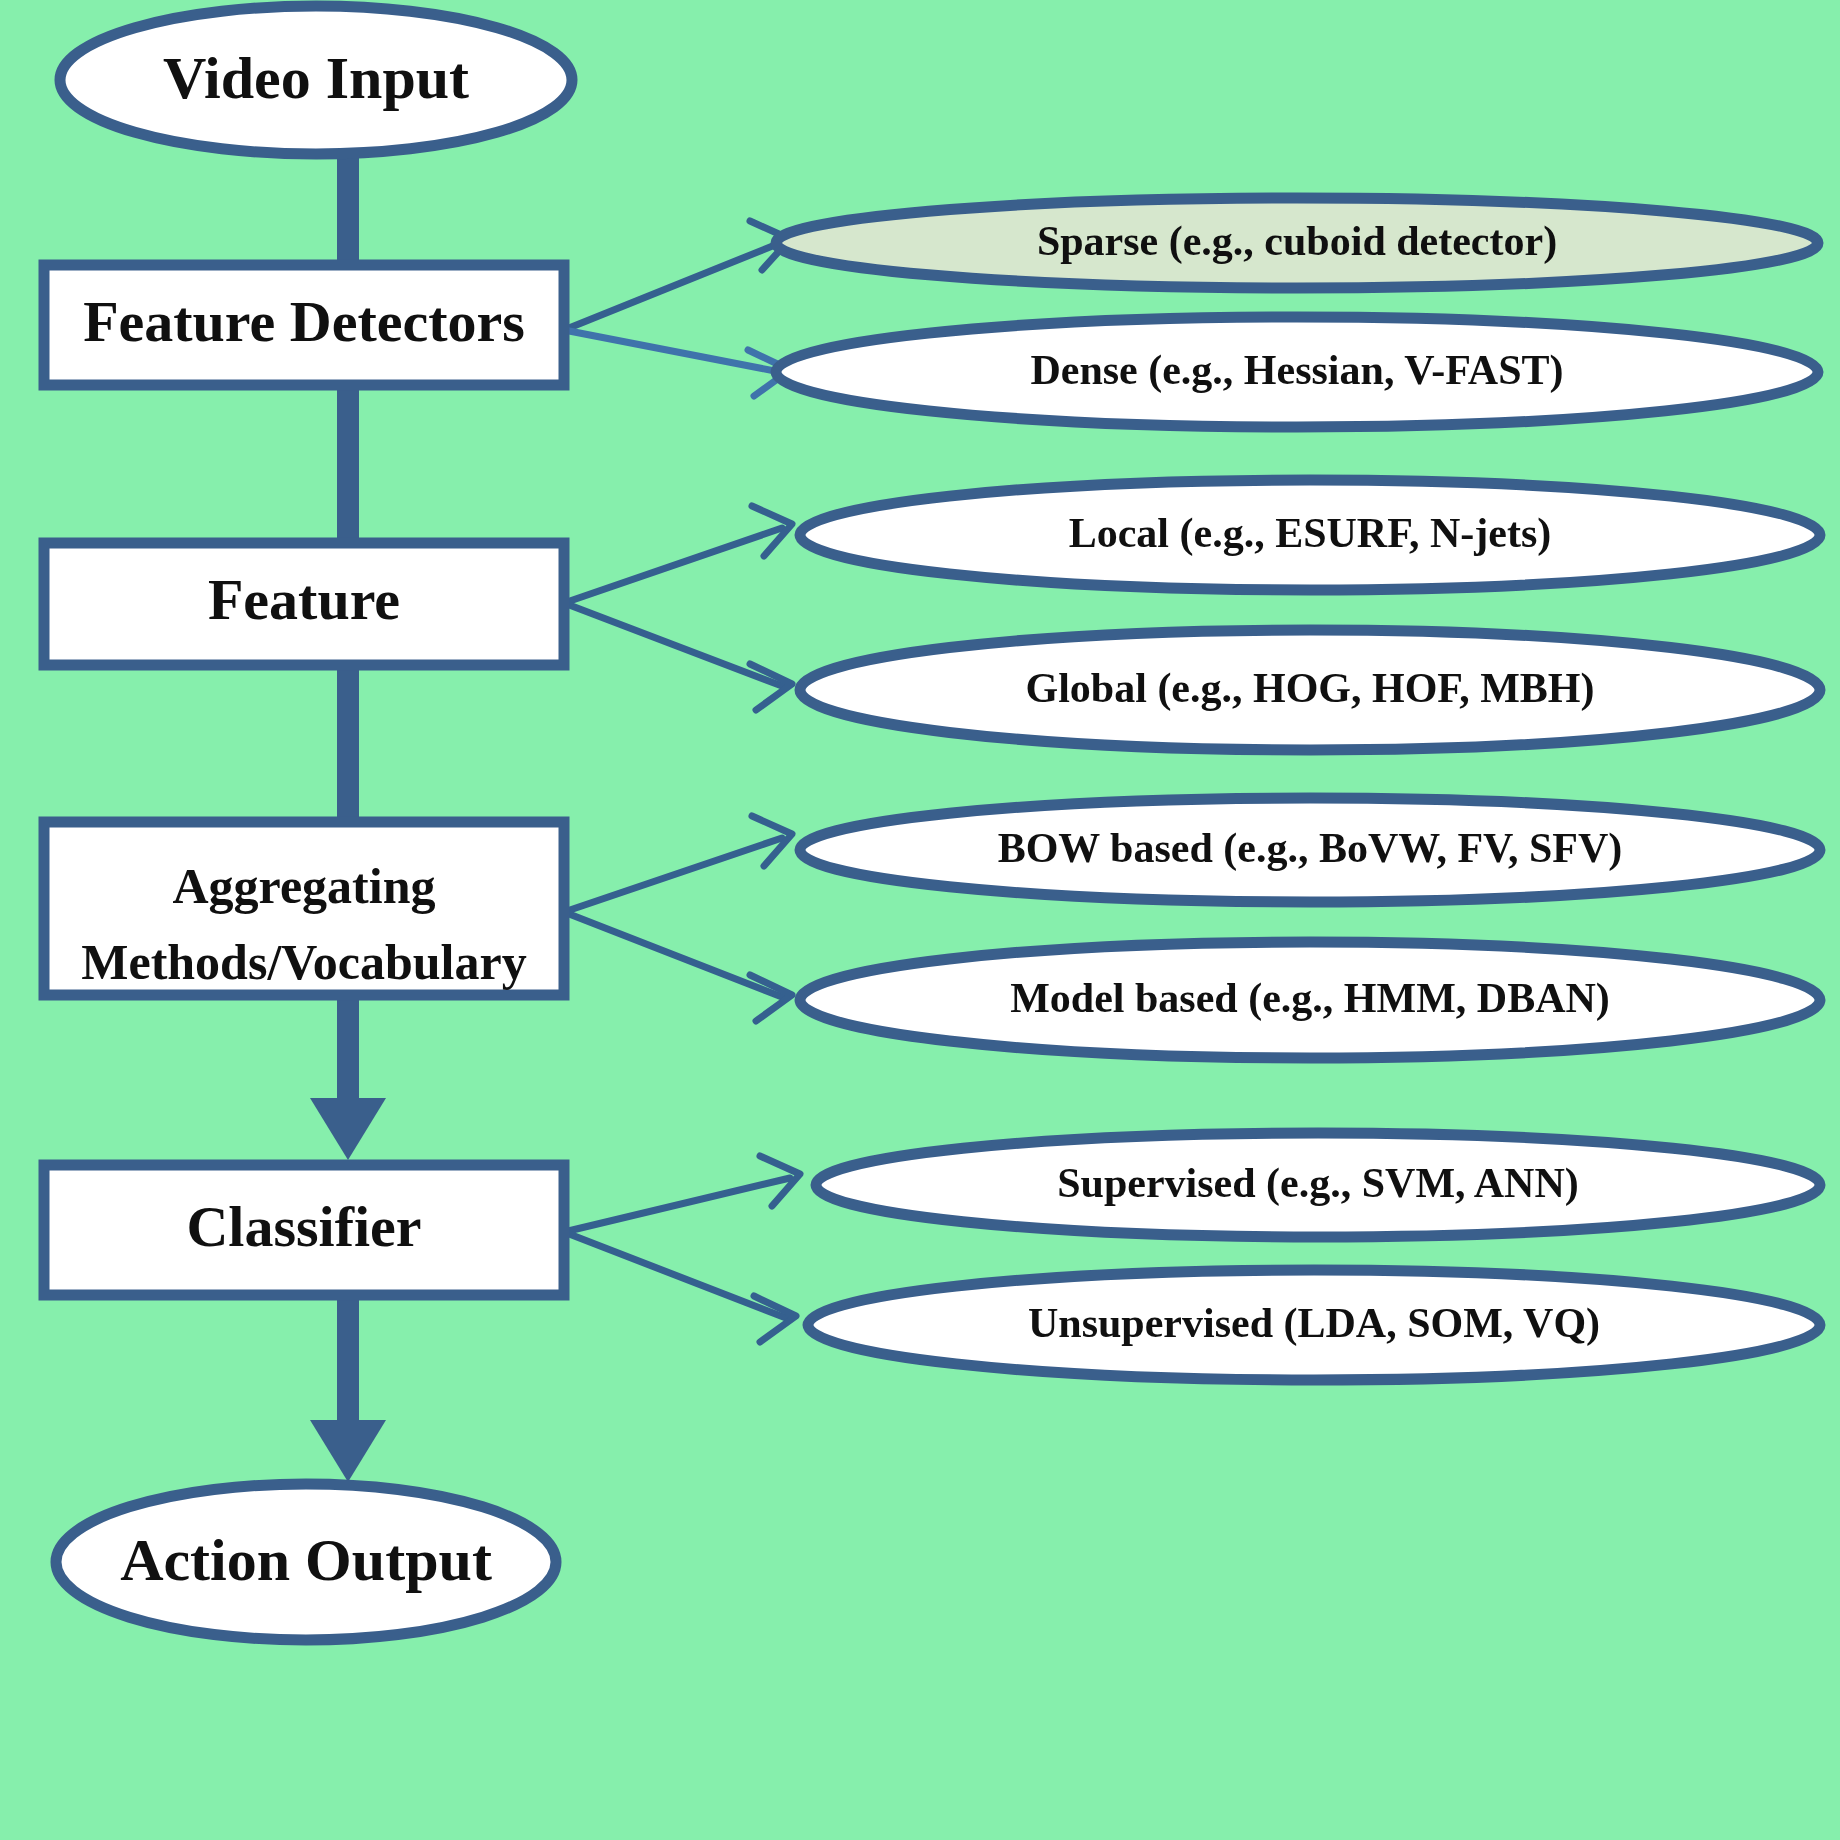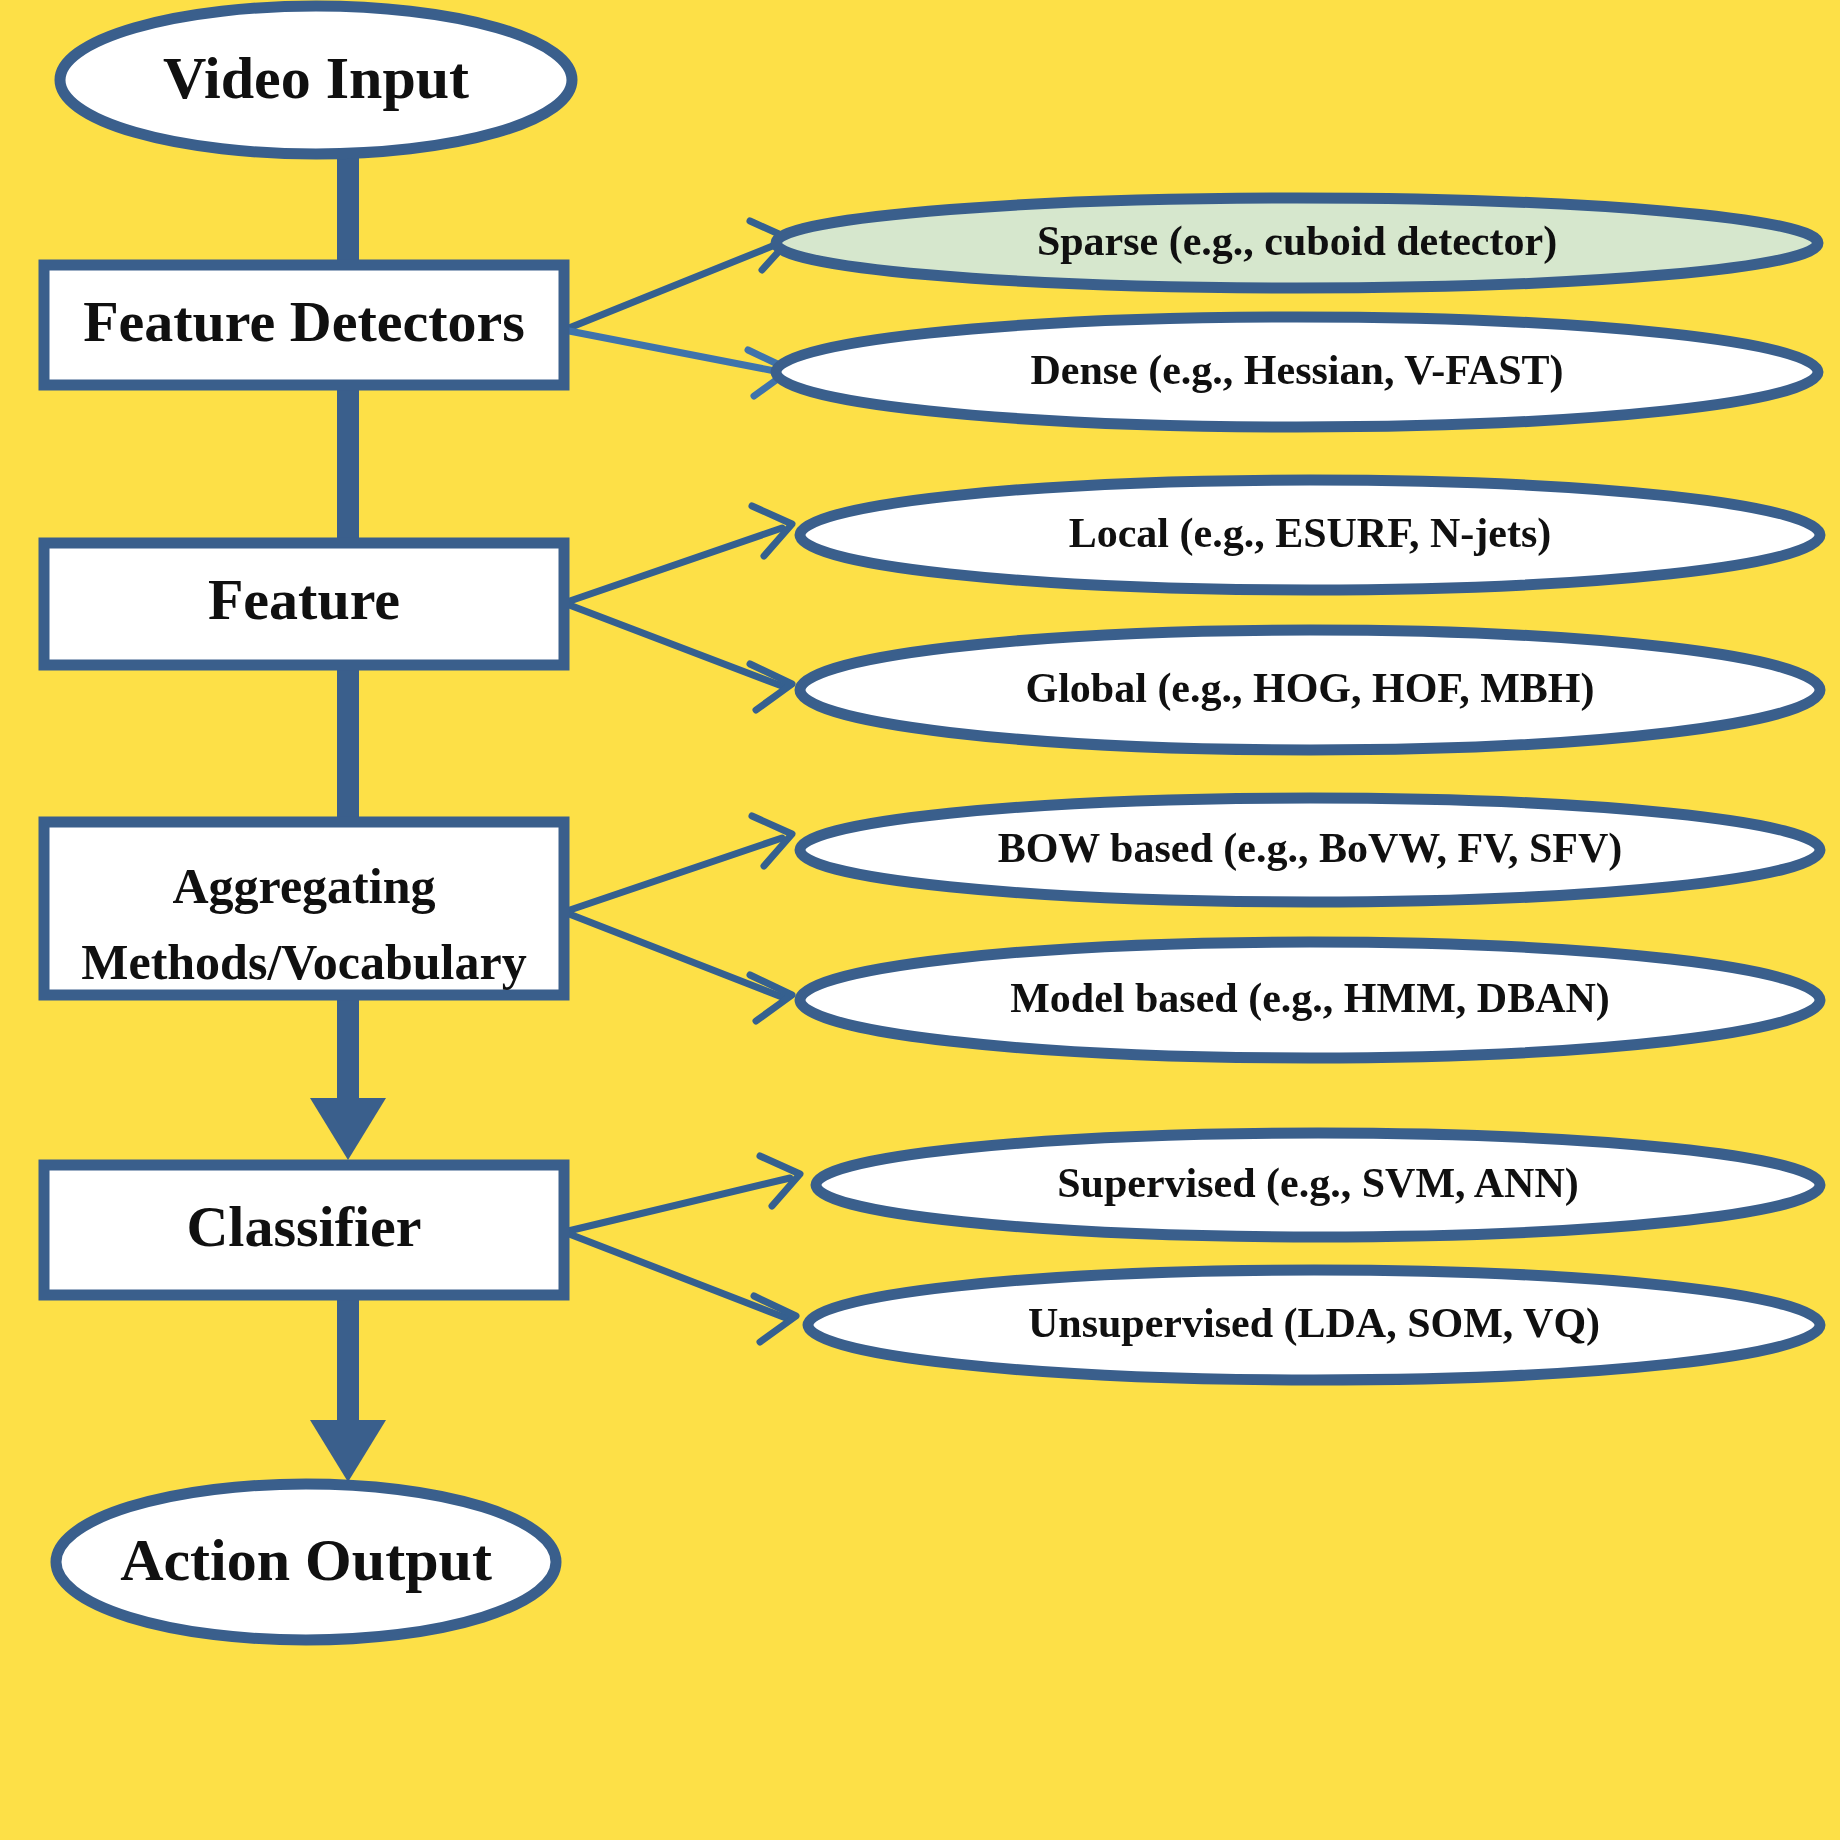--- a/index.html
+++ b/index.html
@@ -10,21 +10,21 @@
   body {
     width: 1840px;
     height: 1840px;
     overflow: hidden;
     font-family: "Liberation Serif", "DejaVu Serif", serif;
   }
   #diagram-root {
     position: relative;
     width: 1840px;
     height: 1840px;
-    background: #fde047;
+    background: #86efac;
   }
   svg#flow {
     display: block;
     width: 1840px;
     height: 1840px;
   }
   .node-shape {
     fill: #ffffff;
     stroke: #3a5f8c;
   }

